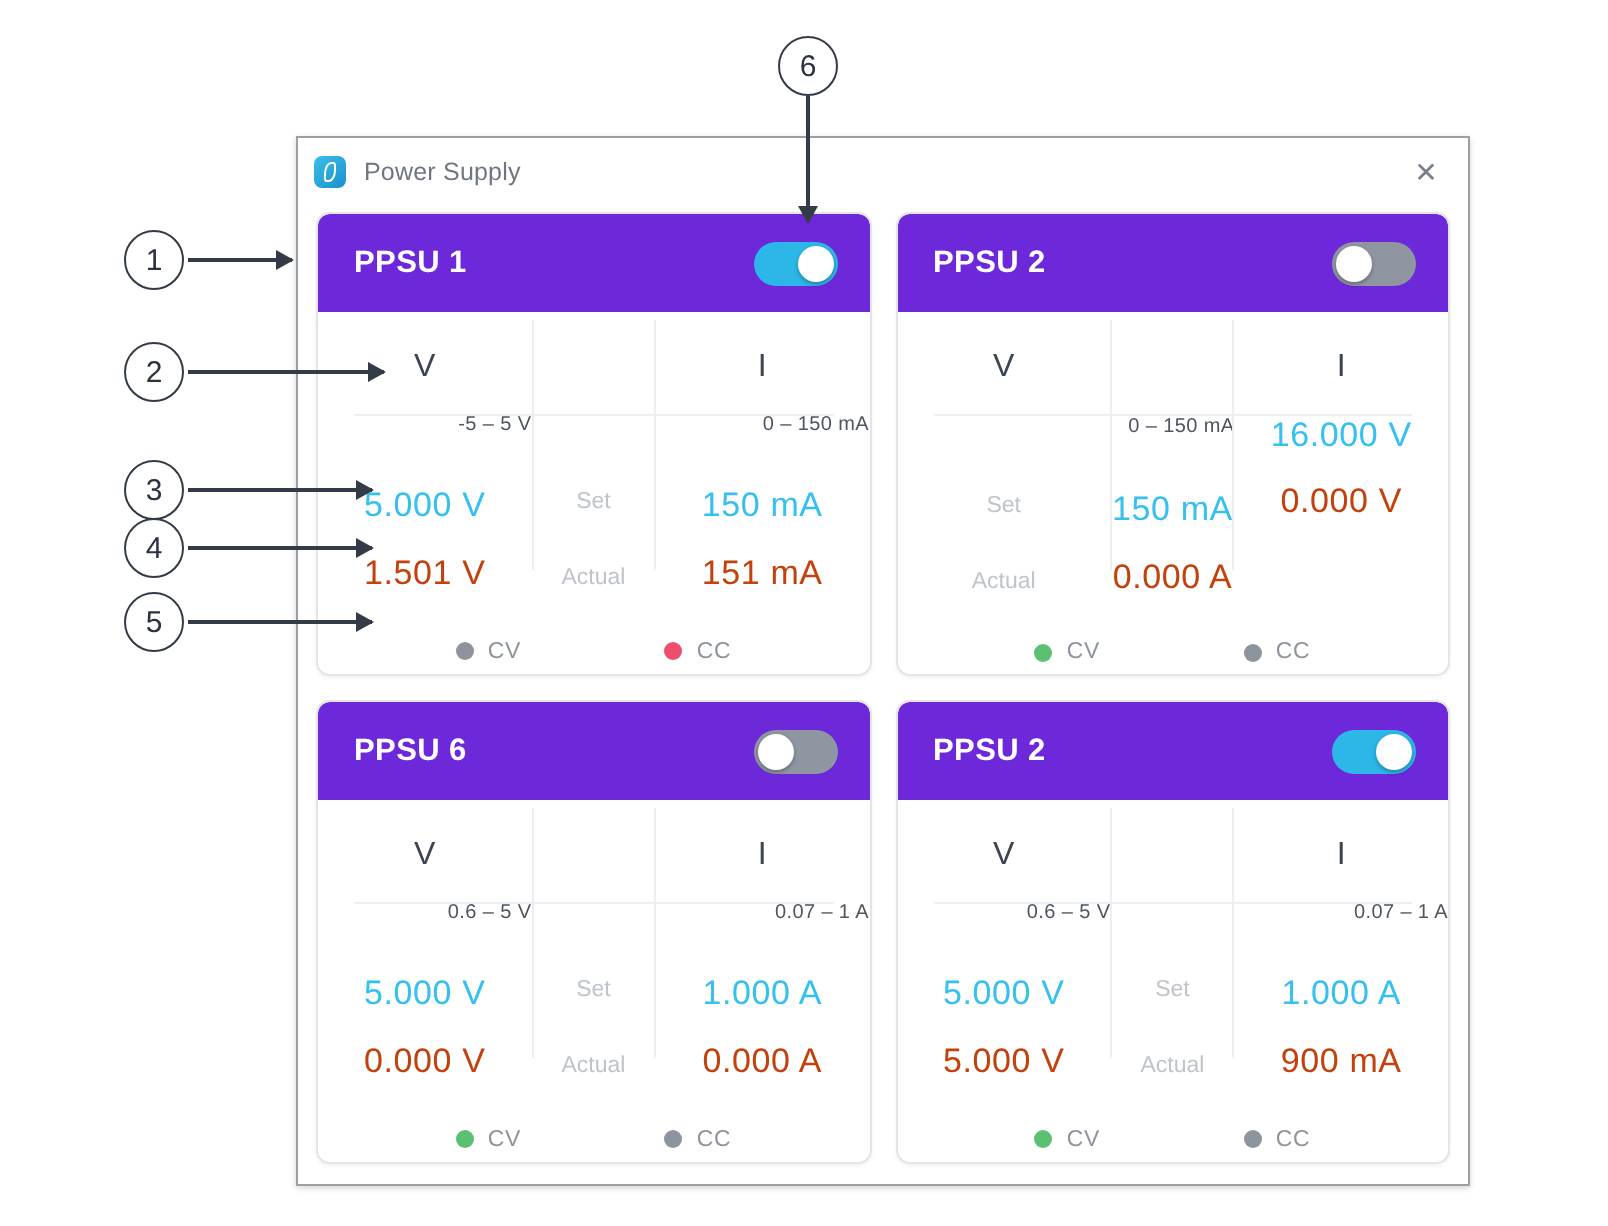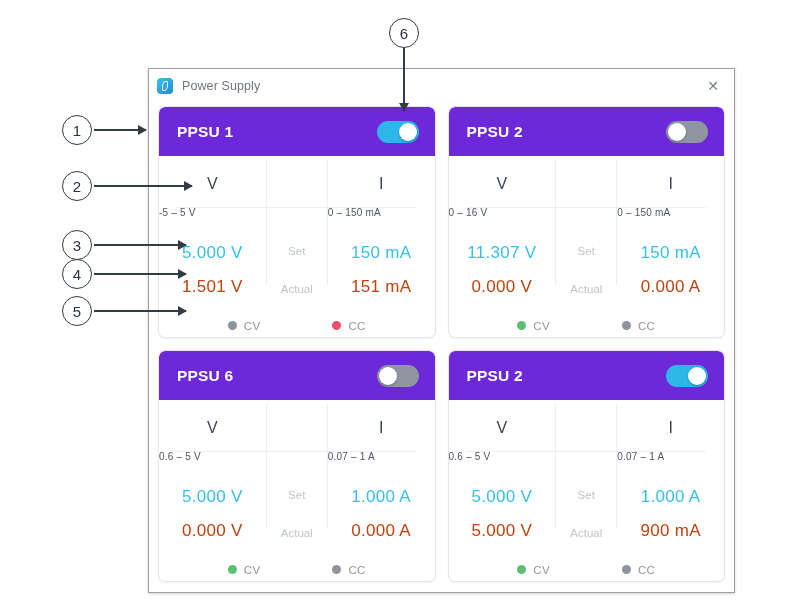--- a/index.html
+++ b/index.html
@@ -157,21 +157,21 @@
     box-sizing: border-box;
   }
 
   .unit-head {
     text-align: center;
     font-size: 16px;
     color: #3b4451;
     padding-top: 3px;
   }
   .range-text {
-    text-align: left;
+    text-align: right;
     font-size: 10px;
     color: #4d5561;
     padding: 3px 0 9px 0;
     letter-spacing: .2px;
   }
   .mid-cell { }
 
   .value-set {
     text-align: center;
     font-size: 17px;
@@ -374,25 +374,24 @@
       </div>
       <div class="card-body">
         <div class="divider div-v-left"></div>
         <div class="divider div-v-right"></div>
         <div class="divider div-h"></div>
         <div class="meas-grid">
           <div class="unit-head">V</div>
           <div class="mid-cell"></div>
           <div class="unit-head">I</div>
 
-          <div class="range-text">0 – 16 V</div>
           <div class="mid-cell"></div>
           <div class="range-text">0 – 150 mA</div>
 
-          <div class="value-set">11.307 V</div>
+          <div class="value-set">16.000 V</div>
           <div class="mid-label">Set</div>
           <div class="value-set">150 mA</div>
 
           <div class="value-actual">0.000 V</div>
           <div class="mid-label">Actual</div>
           <div class="value-actual">0.000 A</div>
 
           <div class="status-row">
             <div class="status-item">
               <span class="status-dot" style="background:#5bc071"></span>

